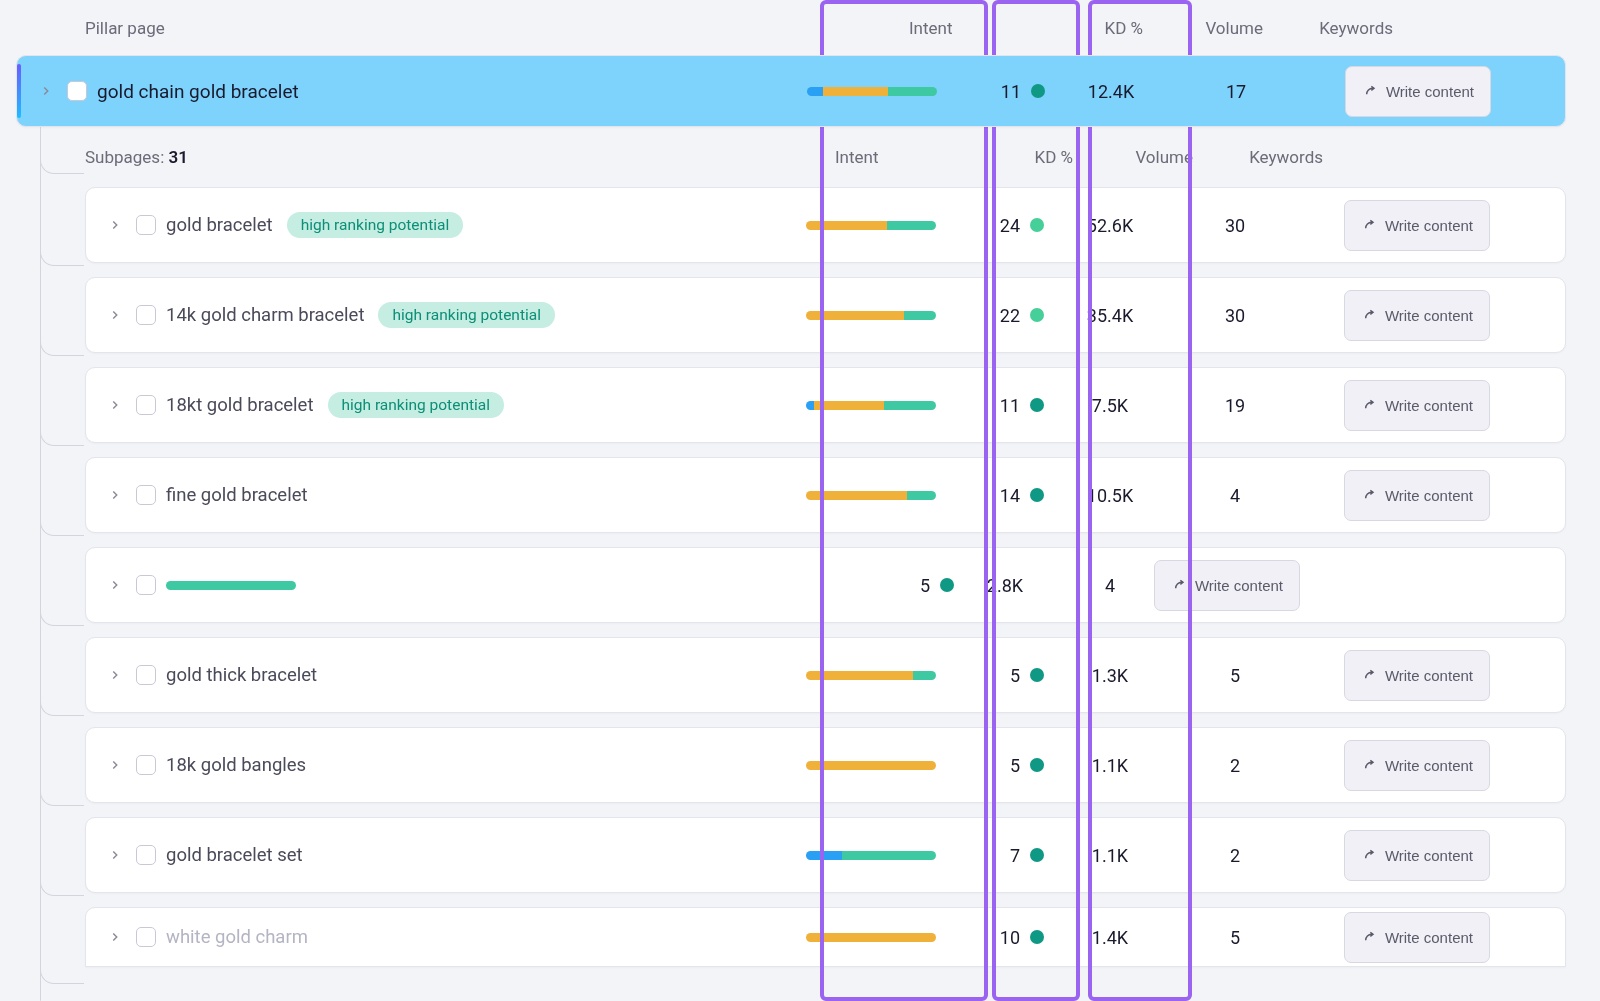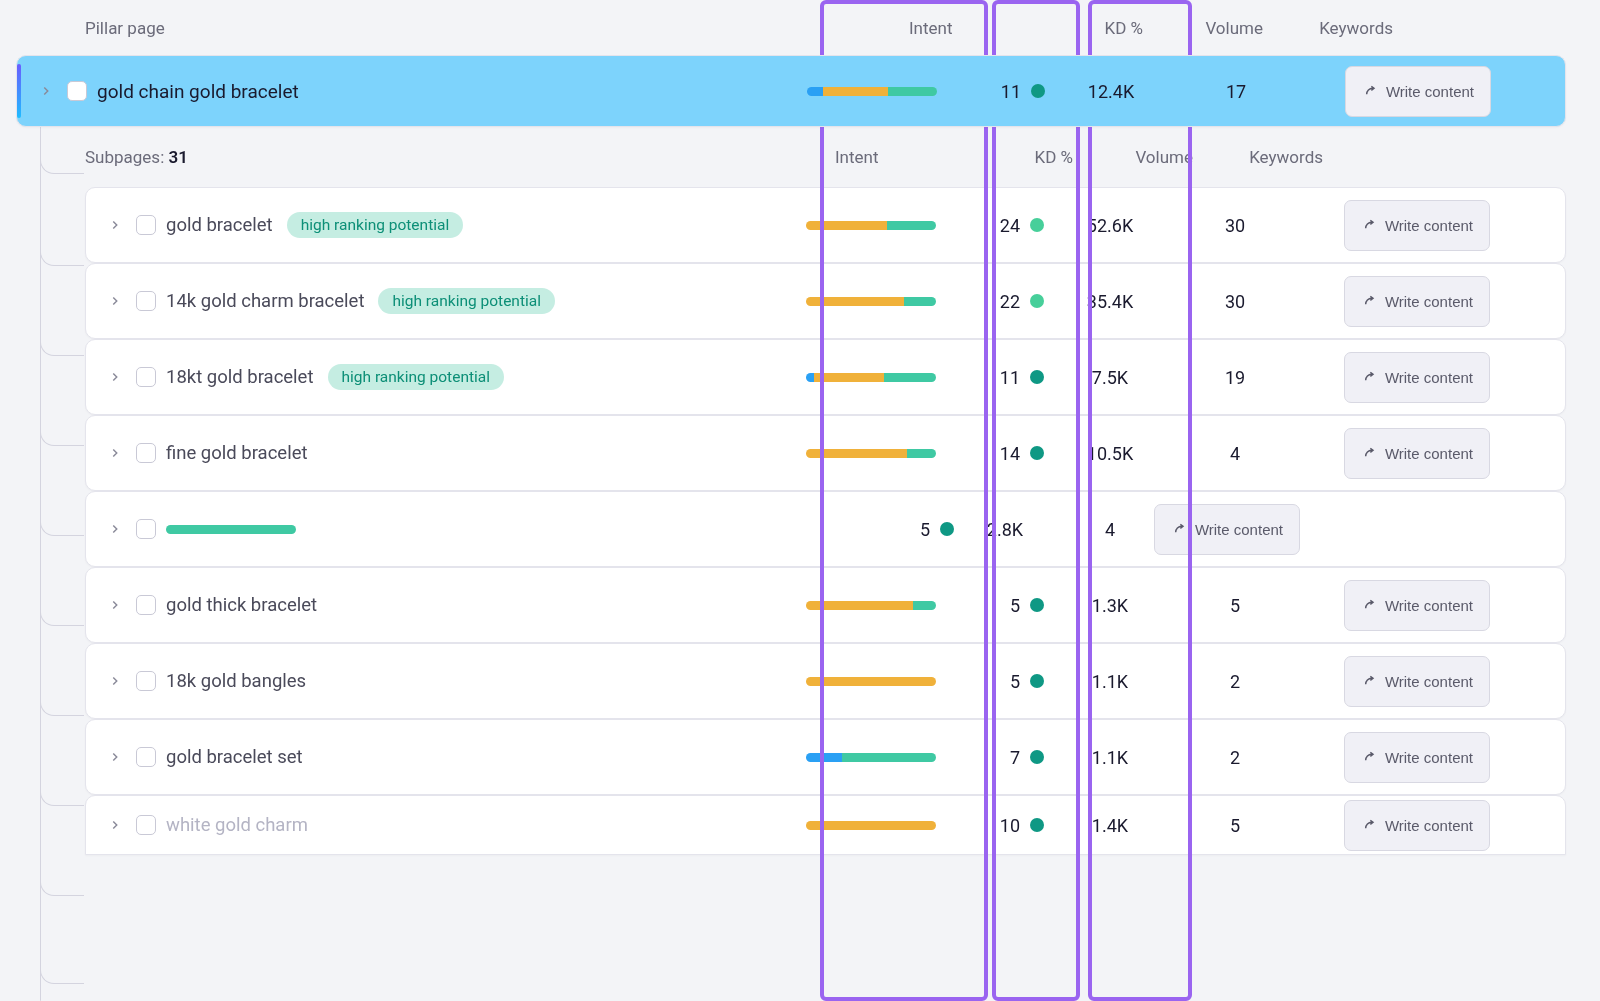--- a/index.html
+++ b/index.html
@@ -70,20 +70,21 @@
   .sub-headers .sublabel { color:#6b6b7a; }
   .sub-headers .sublabel b { color:#1a1a2e; font-weight:600; }
 
   
   .rows { margin-left: 85px; margin-right: 34px; }
   .sub-row {
     background: #fff;
     border: 1px solid #e4e4ec;
     border-radius: 10px;
     height: 76px;
+    margin-bottom: 14px;
     display: grid;
     grid-template-columns: 30px 30px 640px 160px 90px 120px 130px 190px;
     align-items: center;
     padding-left: 20px;
     box-shadow: 0 1px 2px rgba(0,0,0,0.03);
   }
   .sub-row:last-child { margin-bottom: 0; height: 60px; border-bottom-left-radius: 0; border-bottom-right-radius: 0; }
 
   .chev {
     width: 18px; height: 18px;

